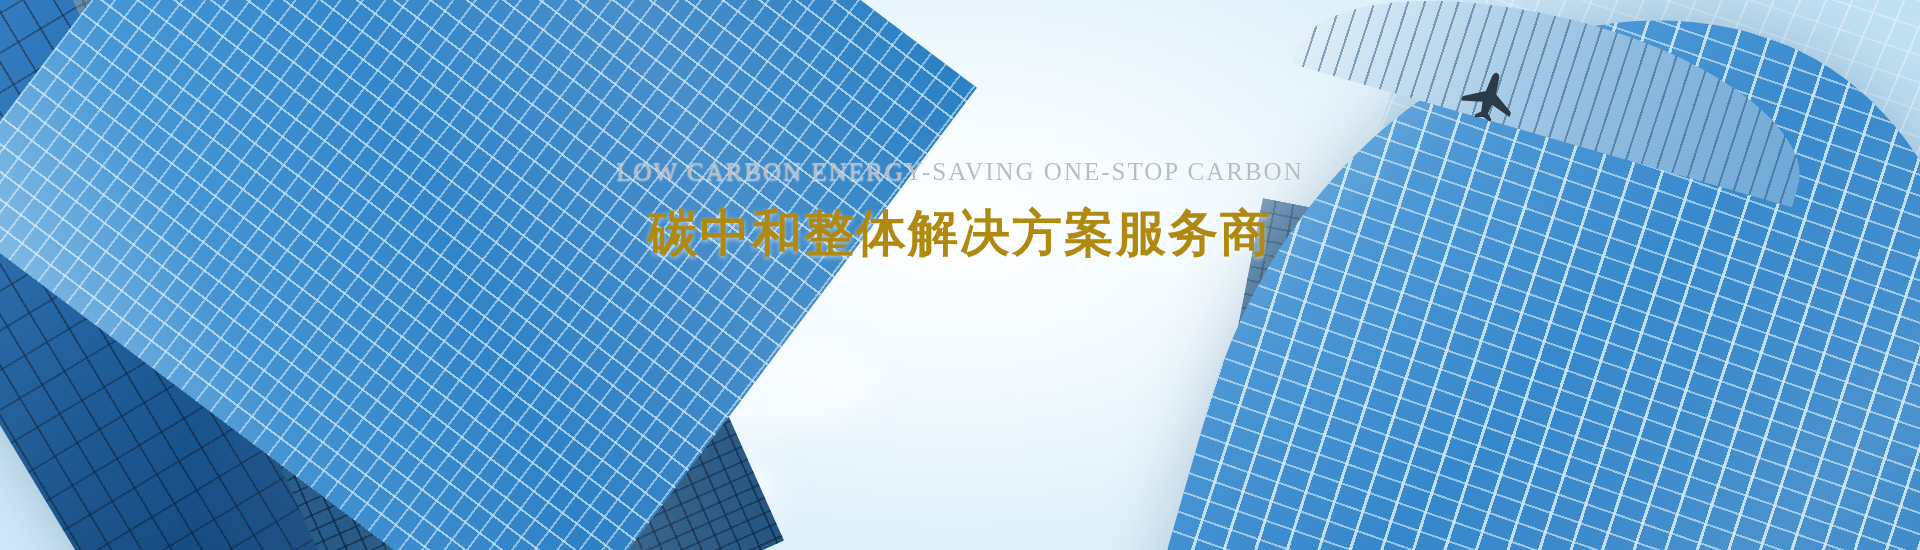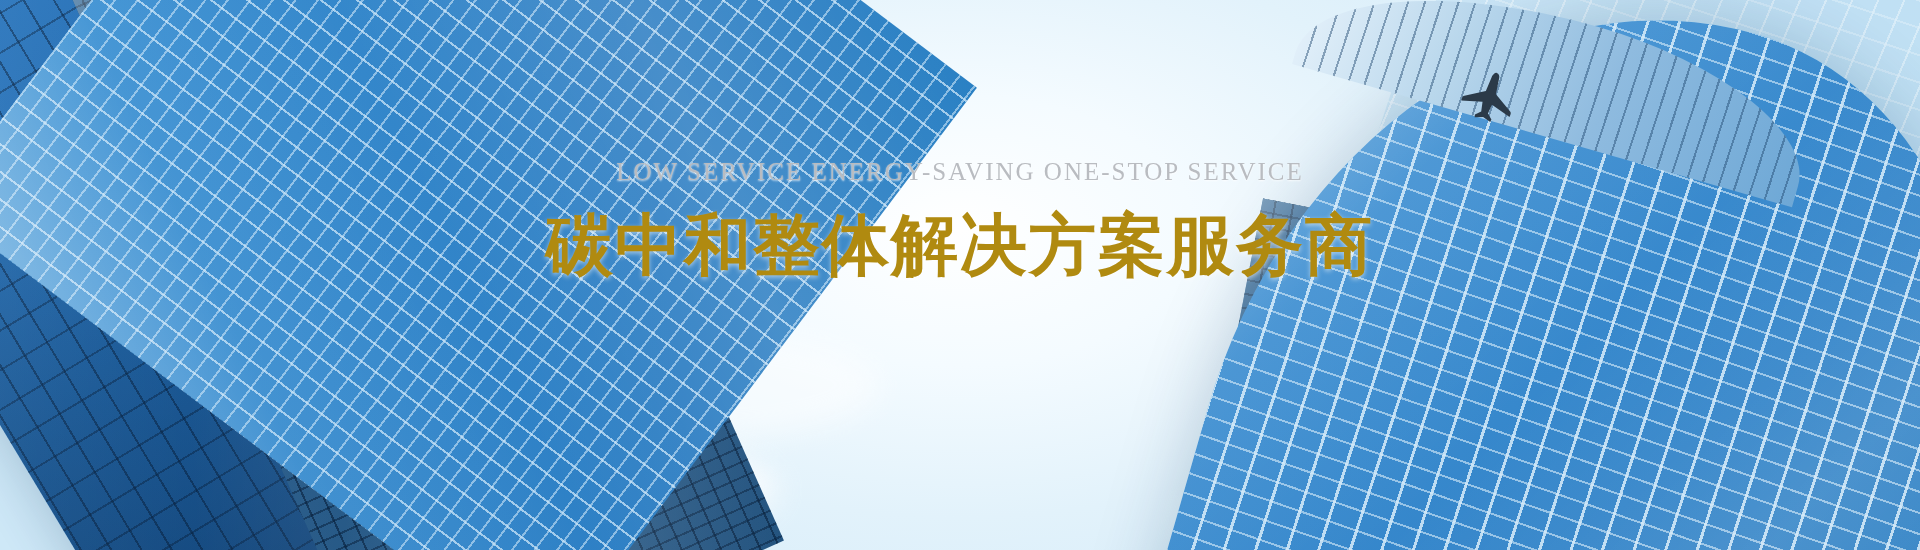--- a/index.html
+++ b/index.html
@@ -160,21 +160,21 @@
     font-size:51px;
     letter-spacing:3px;
     color:#9d7b14;
     white-space:nowrap;
     text-shadow:0 1px 3px rgba(255,255,255,.6);
   }
   #headline-cn{
     margin-top:14px;
     font-family:"DejaVu Sans","Liberation Sans",sans-serif;
     font-weight:bold;
-    font-size:67px;
+    font-size:50px;
     letter-spacing:2px;
     color:#b08a10;
     white-space:nowrap;
     text-shadow:0 2px 5px rgba(255,255,255,.55);
   }
 </style>
 </head>
 <body>
 
 <div class="banner">
@@ -237,17 +237,17 @@
 
   <div id="airplane">
     <svg viewBox="0 0 64 58" xmlns="http://www.w3.org/2000/svg" aria-hidden="true">
       <g fill="#2b3a48">
         <path d="M31 4 c2.2 0 3.6 1.6 3.9 4.2 l1.9 16.4 18.6 11.8 c1.2 .8 1.6 1.6 1.5 2.9 l-.2 2.6 -20.4 -6.1 -1.2 9.6 5.2 4.6 -.3 2.8 -8.3 -2.6 -8.1 2.9 -.5 -2.8 5 -4.9 -1.7 -9.5 -20.6 5.3 -.1 -2.6 c-.05 -1.3 .4 -2.1 1.6 -2.8 l18.9 -11.2 1.4 -16.5 C28.9 5.6 29.2 4 31 4 z"></path>
       </g>
     </svg>
   </div>
 
   <div class="copy">
-    <div id="tagline-en">LOW SERVICE ENERGY-SAVING ONE-STOP SERVICE</div>
+    <div id="tagline-en">LOW CARBON ENERGY-SAVING ONE-STOP CARBON</div>
     <div id="headline-cn">碳中和整体解决方案服务商</div>
   </div>
 
 </div>
 
 </body></html>

